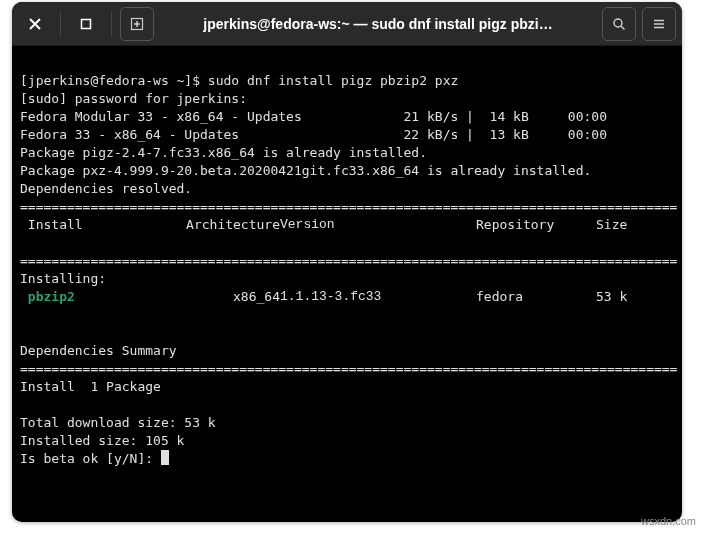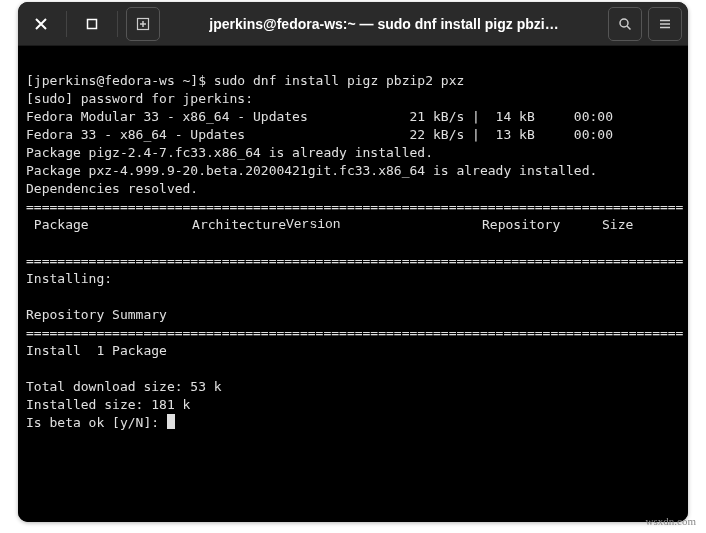--- a/index.html
+++ b/index.html
@@ -5,21 +5,21 @@
     * { margin: 0; padding: 0; box-sizing: border-box; }
     body {
       background: #fff;
       font-family: -apple-system, BlinkMacSystemFont, "Segoe UI", sans-serif;
       width: 706px;
       height: 533px;
       position: relative;
     }
     .window {
       position: absolute;
-      top: 2px; left: 18px;
+      top: 2px; left: 12px;
       width: 670px;
       height: 520px;
       background: #000;
       border-radius: 10px;
       overflow: hidden;
       box-shadow: 0 1px 4px rgba(0,0,0,0.3);
     }
     .titlebar {
       height: 44px;
       background: #2a2a2a;
@@ -52,36 +52,37 @@
     .terminal {
       font-family: "DejaVu Sans Mono", "Liberation Mono", "Courier New", monospace;
       font-size: 13px;
       line-height: 18px;
       color: #e0e0e0;
       background: #000;
       padding: 8px 8px;
       white-space: pre;
       overflow: hidden;
       height: calc(100% - 44px);
+      border-radius: 24px;
     }
     .prompt-user { color: #e0e0e0; }
     .green { color: #26a269; font-weight: 600; }
     .row { white-space: pre; }
     .cursor {
       display: inline-block;
       width: 8px; height: 15px;
       background: #e0e0e0;
       vertical-align: -2px;
     }
     .watermark {
       position: absolute;
       right: 10px; bottom: 6px;
       font-size: 11px;
       color: #888;
-      font-family: Liberation Serif, serif;
+      font-family: Liberation Sans, sans-serif;
     }
     .hdr-row, .pkg-row {
       display: flex;
     }
     .c-pkg { width: 136px; }
     .c-arch { width: 124px; text-align: right; }
     .c-ver { width: 196px; font-family: Liberation Mono, monospace; }
     .c-repo { width: 120px; }
     .c-size { flex: 1; padding-right: 4px; }
   </style>
@@ -124,27 +125,28 @@
 
   <div class="terminal">
 <span class="row"><span class="prompt-user">[jperkins@fedora-ws ~]$ </span><span>sudo dnf install pigz pbzip2 pxz</span></span>
 <span class="row">[sudo] password for jperkins:</span>
 <span class="row">Fedora Modular 33 - x86_64 - Updates             21 kB/s |  14 kB     00:00</span>
 <span class="row">Fedora 33 - x86_64 - Updates                     22 kB/s |  13 kB     00:00</span>
 <span class="row">Package pigz-2.4-7.fc33.x86_64 is already installed.</span>
 <span class="row">Package pxz-4.999.9-20.beta.20200421git.fc33.x86_64 is already installed.</span>
 <span class="row">Dependencies resolved.</span>
 <span class="row">====================================================================================</span>
-<div class="hdr-row"><span class="c-pkg"> Package</span><span class="c-arch">Architecture</span><span class="c-ver">Version</span><span class="c-repo">Repository</span><span class="c-size">Size</span></div>
+<div class="hdr-row"><span class="c-pkg"> Install</span><span class="c-arch">Architecture</span><span class="c-ver">Version</span><span class="c-repo">Repository</span><span class="c-size">Size</span></div>
 <span class="row">====================================================================================</span>
 <span class="row">Installing:</span>
+<div class="pkg-row"><span class="c-pkg green"> pbzip2</span><span class="c-arch">x86_64</span><span class="c-ver">1.1.13-3.fc33</span><span class="c-repo">fedora</span><span class="c-size">53 k</span></div>
 <span class="row"> </span>
-<span class="row">Repository Summary</span>
+<span class="row">Dependencies Summary</span>
 <span class="row">====================================================================================</span>
 <span class="row">Install  1 Package</span>
 <span class="row"> </span>
 <span class="row">Total download size: 53 k</span>
-<span class="row">Installed size: 181 k</span>
+<span class="row">Installed size: 105 k</span>
 <span class="row"><span>Is beta ok [y/N]: </span><span class="cursor"></span></span>
   </div>
 </div>
 
 <div class="watermark">wsxdn.com</div>
 
 </body></html>

